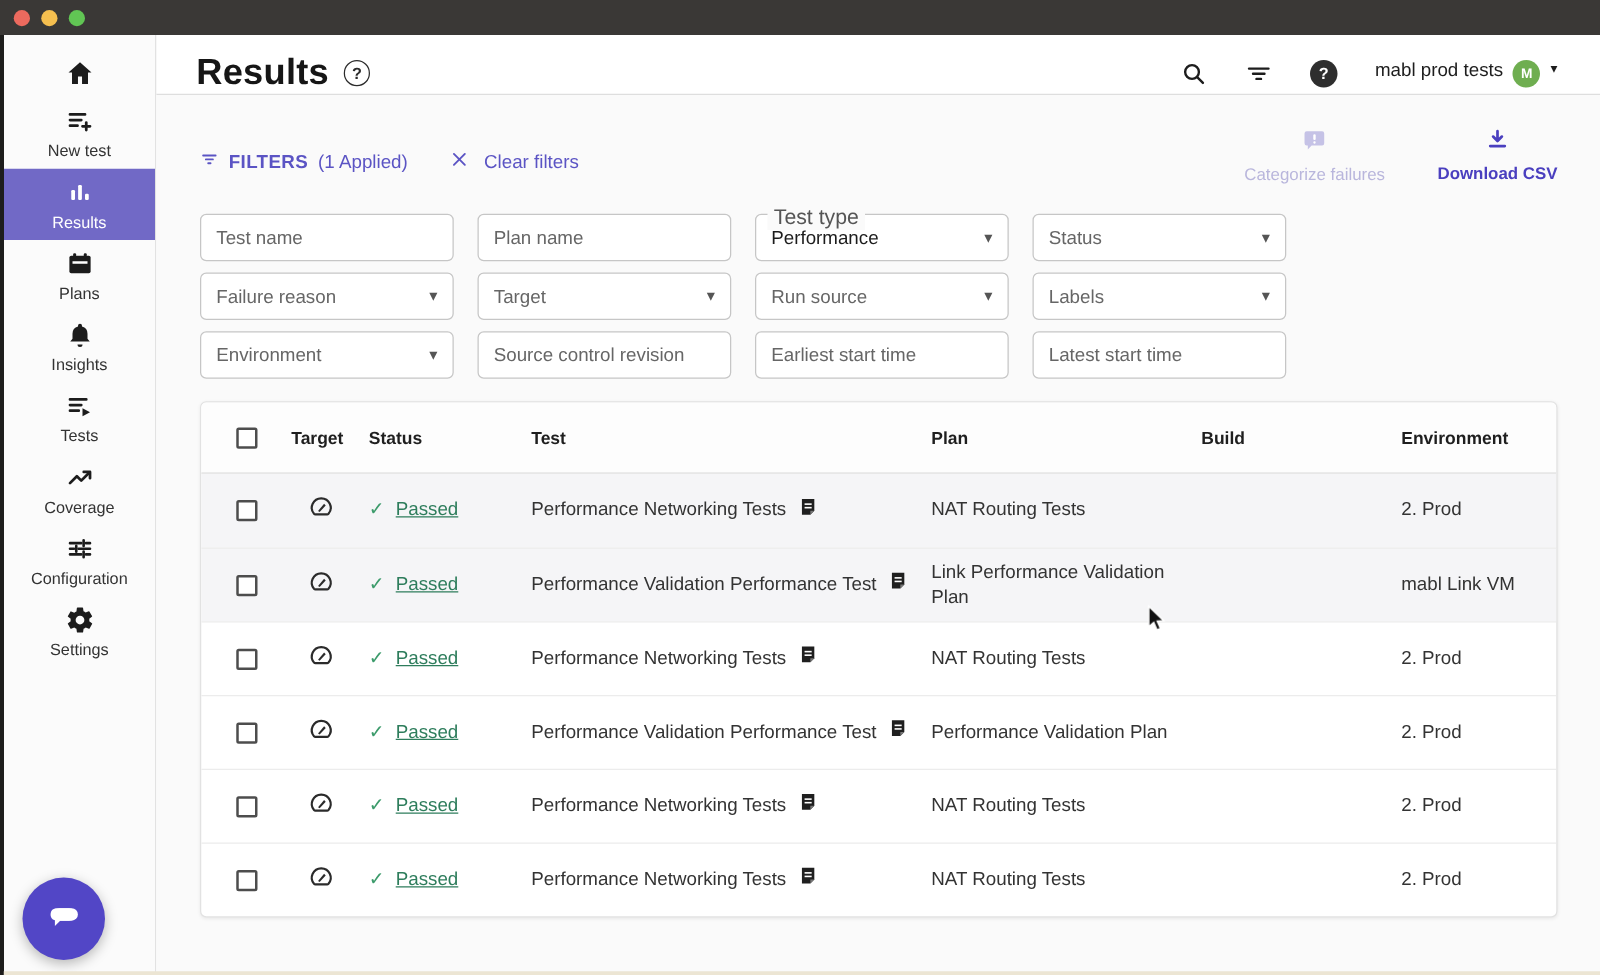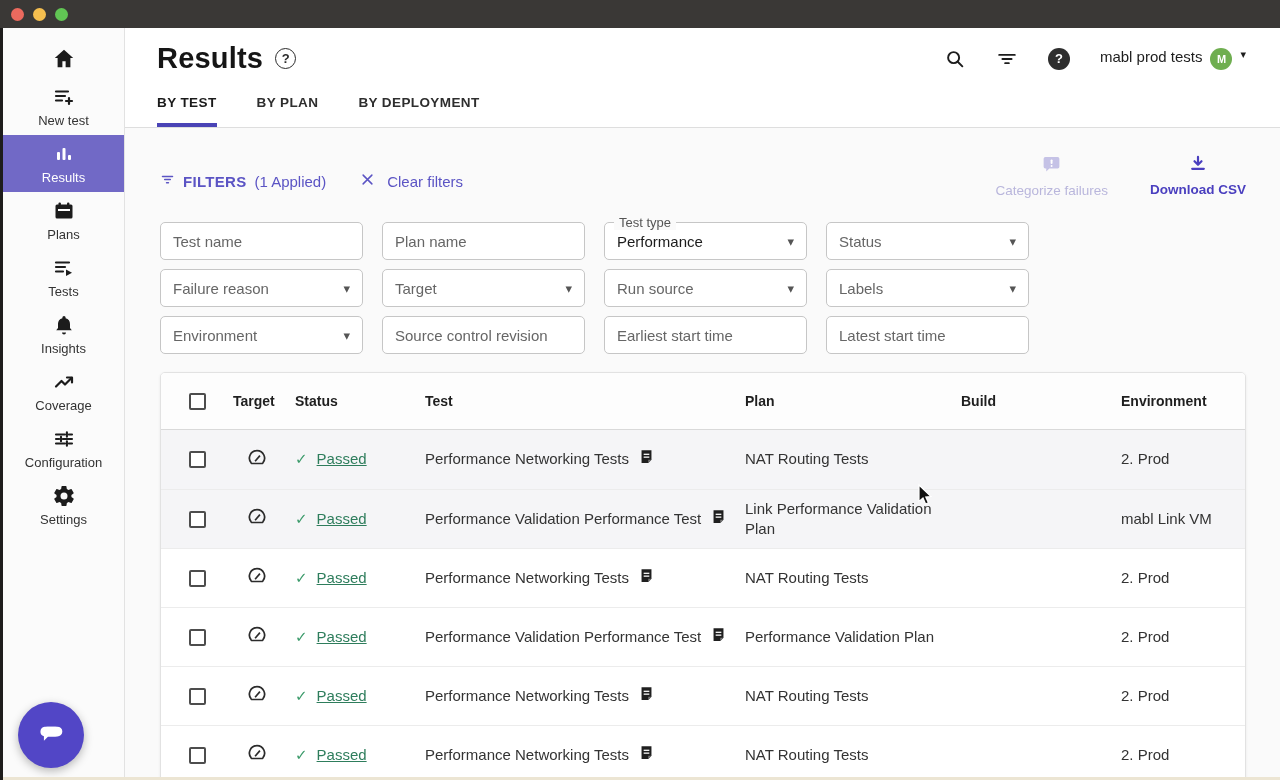--- a/index.html
+++ b/index.html
@@ -65,21 +65,21 @@
   .action-btn.disabled .albl { color:#b9b6dc; }
   .action-btn.primary .albl { color:#4a3fbf; font-weight:bold; }
 
   
   .filter-grid { margin-top:24px; display:grid; grid-template-columns:repeat(4,203px); gap:9px 19px; }
   .ffield { position:relative; height:38px; background:#fff; border:1px solid #c6c6c6; border-radius:5px;
     display:flex; align-items:center; padding:0 12px; cursor:text; }
   .ffield .ph { font-size:15px; color:#666; }
   .ffield .fvalue { font-size:15px; color:#1c1c1c; }
   .ffield .dd { margin-left:auto; font-size:13px; color:#555; cursor:pointer; }
-  .notch-label { position:absolute; top:-8px; left:9px; background:#fafafa; padding:0 5px; font-size:13px; color:#555; }
+  .notch-label { position:absolute; top:-8px; left:9px; background:#fafafa; padding:0 5px; font-size:17px; color:#555; }
 
   
   .table-card { margin-top:18px; background:#fff; border:1px solid #e2e2e2; border-radius:5px;
     box-shadow:0 1px 3px rgba(0,0,0,.07); overflow:hidden; }
   .trow { display:grid; grid-template-columns:72px 62px 130px 320px 216px 160px 1fr; align-items:center; min-height:59px; }
   .trow.thead { min-height:57px; background:#fdfdfd; border-bottom:1px solid #d9d9d9; }
   .trow + .trow { border-top:1px solid #ececec; }
   .trow.thead + .trow { border-top:none; }
   .trow.hl { background:#f5f5f7; }
   .th { font-size:14px; font-weight:bold; color:#1f1f1f; }
@@ -143,36 +143,36 @@
             <rect x="6.5" y="3.5" width="2.4" height="4" rx="1" fill="#1c1c1c"></rect>
             <rect x="15" y="3.5" width="2.4" height="4" rx="1" fill="#1c1c1c"></rect>
             <rect x="6" y="10" width="12" height="2" fill="#fff"></rect>
           </svg>
       </span>
       <span class="lbl">Plans</span>
     </div>
     <div class="side-item">
       <span>
         <svg width="24" height="24" viewBox="0 0 24 24">
+            <path d="M12 3a1.6 1.6 0 0 1 1.6 1.6v.6A6 6 0 0 1 18 11v4l1.8 2.2H4.2L6 15v-4a6 6 0 0 1 4.4-5.8v-.6A1.6 1.6 0 0 1 12 3Z" fill="#1c1c1c"></path>
+            <path d="M10 19.5a2 2 0 0 0 4 0Z" fill="#1c1c1c"></path>
+          </svg>
+      </span>
+      <span class="lbl">Insights</span>
+    </div>
+    <div class="side-item">
+      <span>
+        <svg width="24" height="24" viewBox="0 0 24 24">
             <g fill="none" stroke="#1c1c1c" stroke-width="2.2" stroke-linecap="round">
               <path d="M4 6.5h13M4 11h9M4 15.5h7"></path>
             </g>
             <path d="M14 13.5l6 3.2-6 3.2Z" fill="#1c1c1c"></path>
           </svg>
       </span>
       <span class="lbl">Tests</span>
-    </div>
-    <div class="side-item">
-      <span>
-        <svg width="24" height="24" viewBox="0 0 24 24">
-            <path d="M12 3a1.6 1.6 0 0 1 1.6 1.6v.6A6 6 0 0 1 18 11v4l1.8 2.2H4.2L6 15v-4a6 6 0 0 1 4.4-5.8v-.6A1.6 1.6 0 0 1 12 3Z" fill="#1c1c1c"></path>
-            <path d="M10 19.5a2 2 0 0 0 4 0Z" fill="#1c1c1c"></path>
-          </svg>
-      </span>
-      <span class="lbl">Insights</span>
     </div>
     <div class="side-item">
       <span>
         <svg width="24" height="24" viewBox="0 0 24 24" fill="none" stroke="#1c1c1c" stroke-width="2.2" stroke-linecap="round" stroke-linejoin="round">
             <path d="M4 16.5 9.5 11l3.5 3.5L19.5 8"></path>
             <path d="M15 7.5h5v5" fill="none"></path>
           </svg>
       </span>
       <span class="lbl">Coverage</span>
     </div>
@@ -222,25 +222,20 @@
               </svg>
           </span>
           <span class="hicon help-filled">?</span>
           <span class="account">
             <span class="ws">mabl prod tests</span>
             <span class="avatar">M</span>
             <span class="caret">▾</span>
           </span>
         </div>
       </div>
-      <div class="tabs">
-        <div class="tab active">BY TEST</div>
-        <div class="tab">BY PLAN</div>
-        <div class="tab">BY DEPLOYMENT</div>
-      </div>
     </header>
 
     <div class="content">
 
       <div class="filters-bar">
         <div class="fbar-left">
           <span class="filters-label">
             <span>
               <svg width="15" height="15" viewBox="0 0 24 24" fill="none" stroke="#5b54c4" stroke-width="2.4" stroke-linecap="round">
                   <path d="M4 7h16M7.5 12h9M10.5 17h3"></path>

